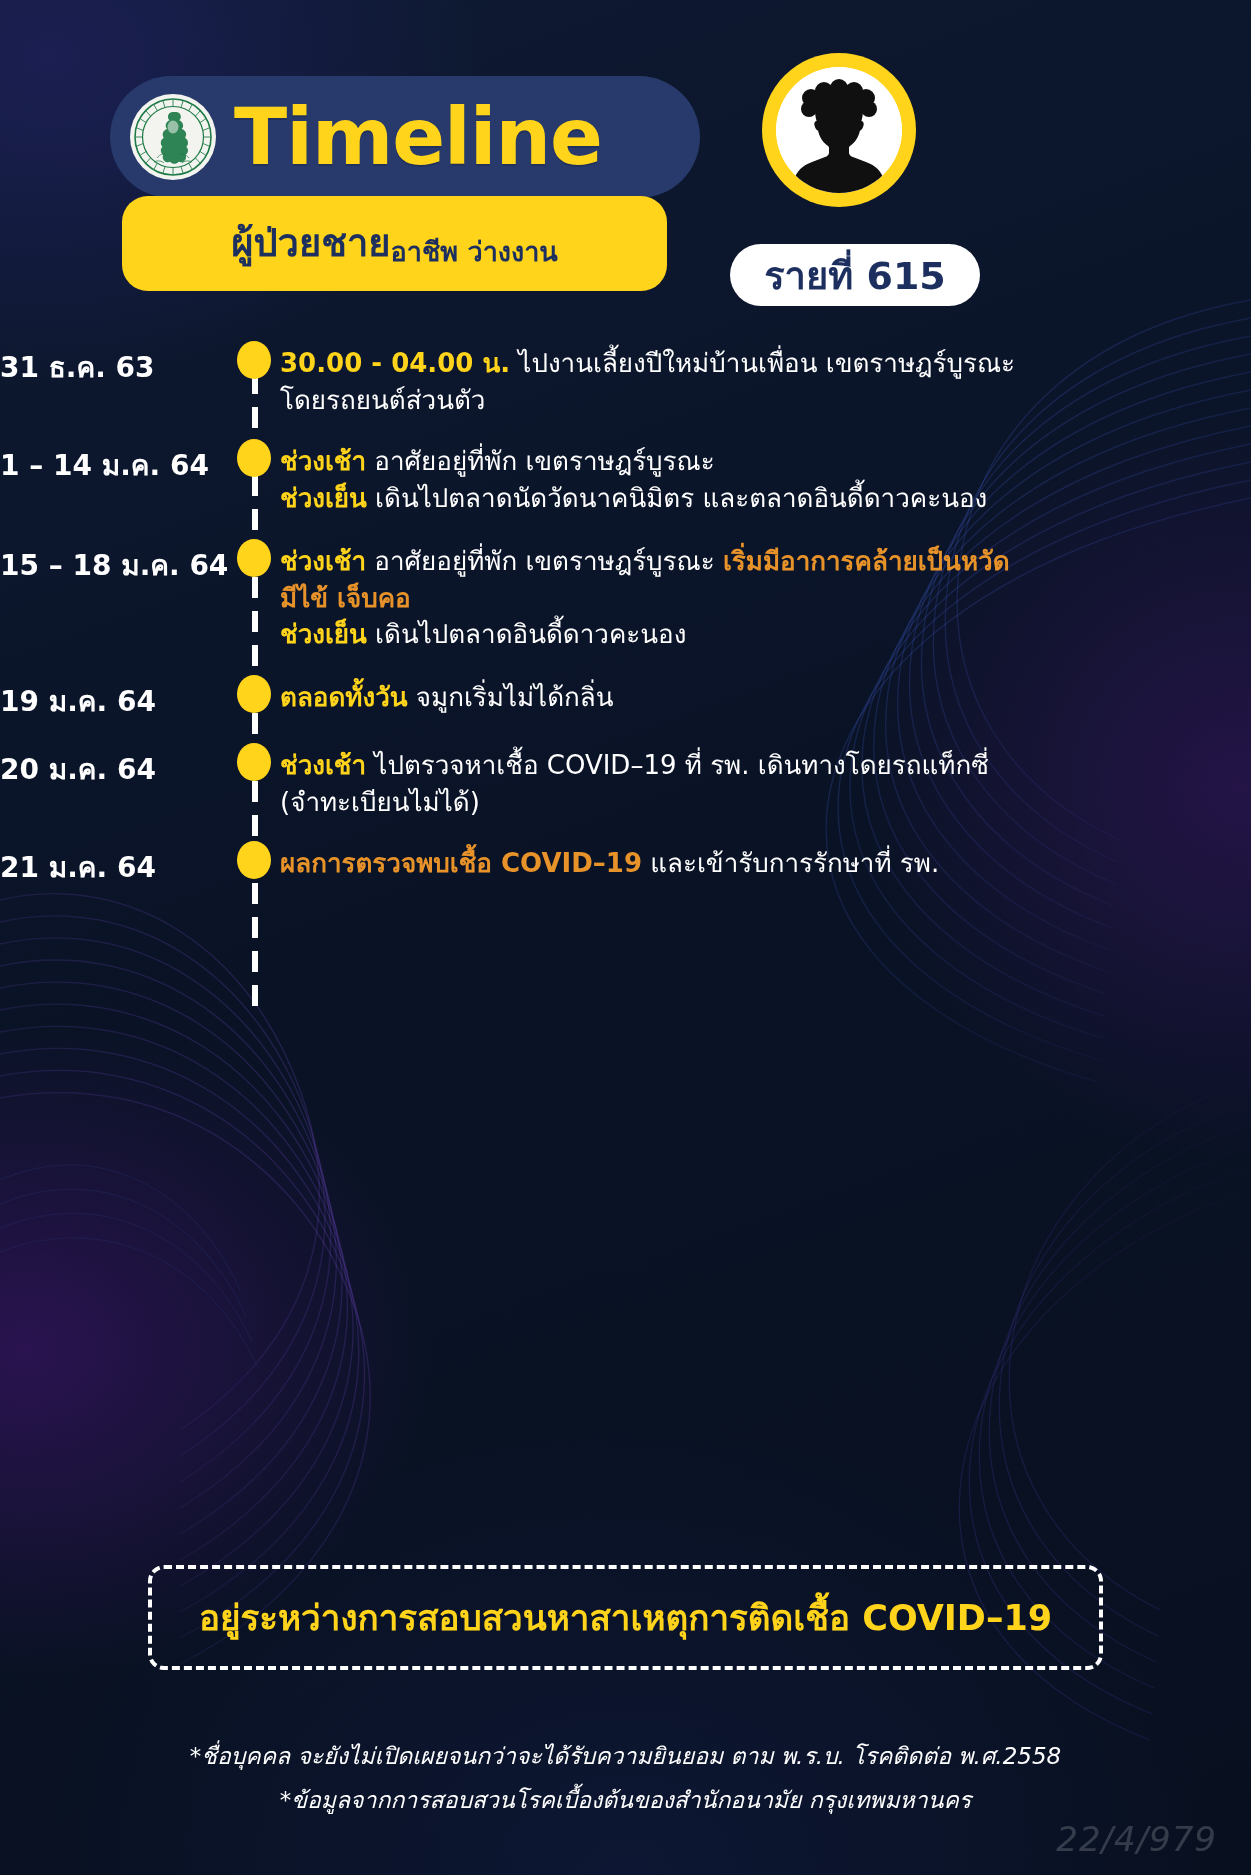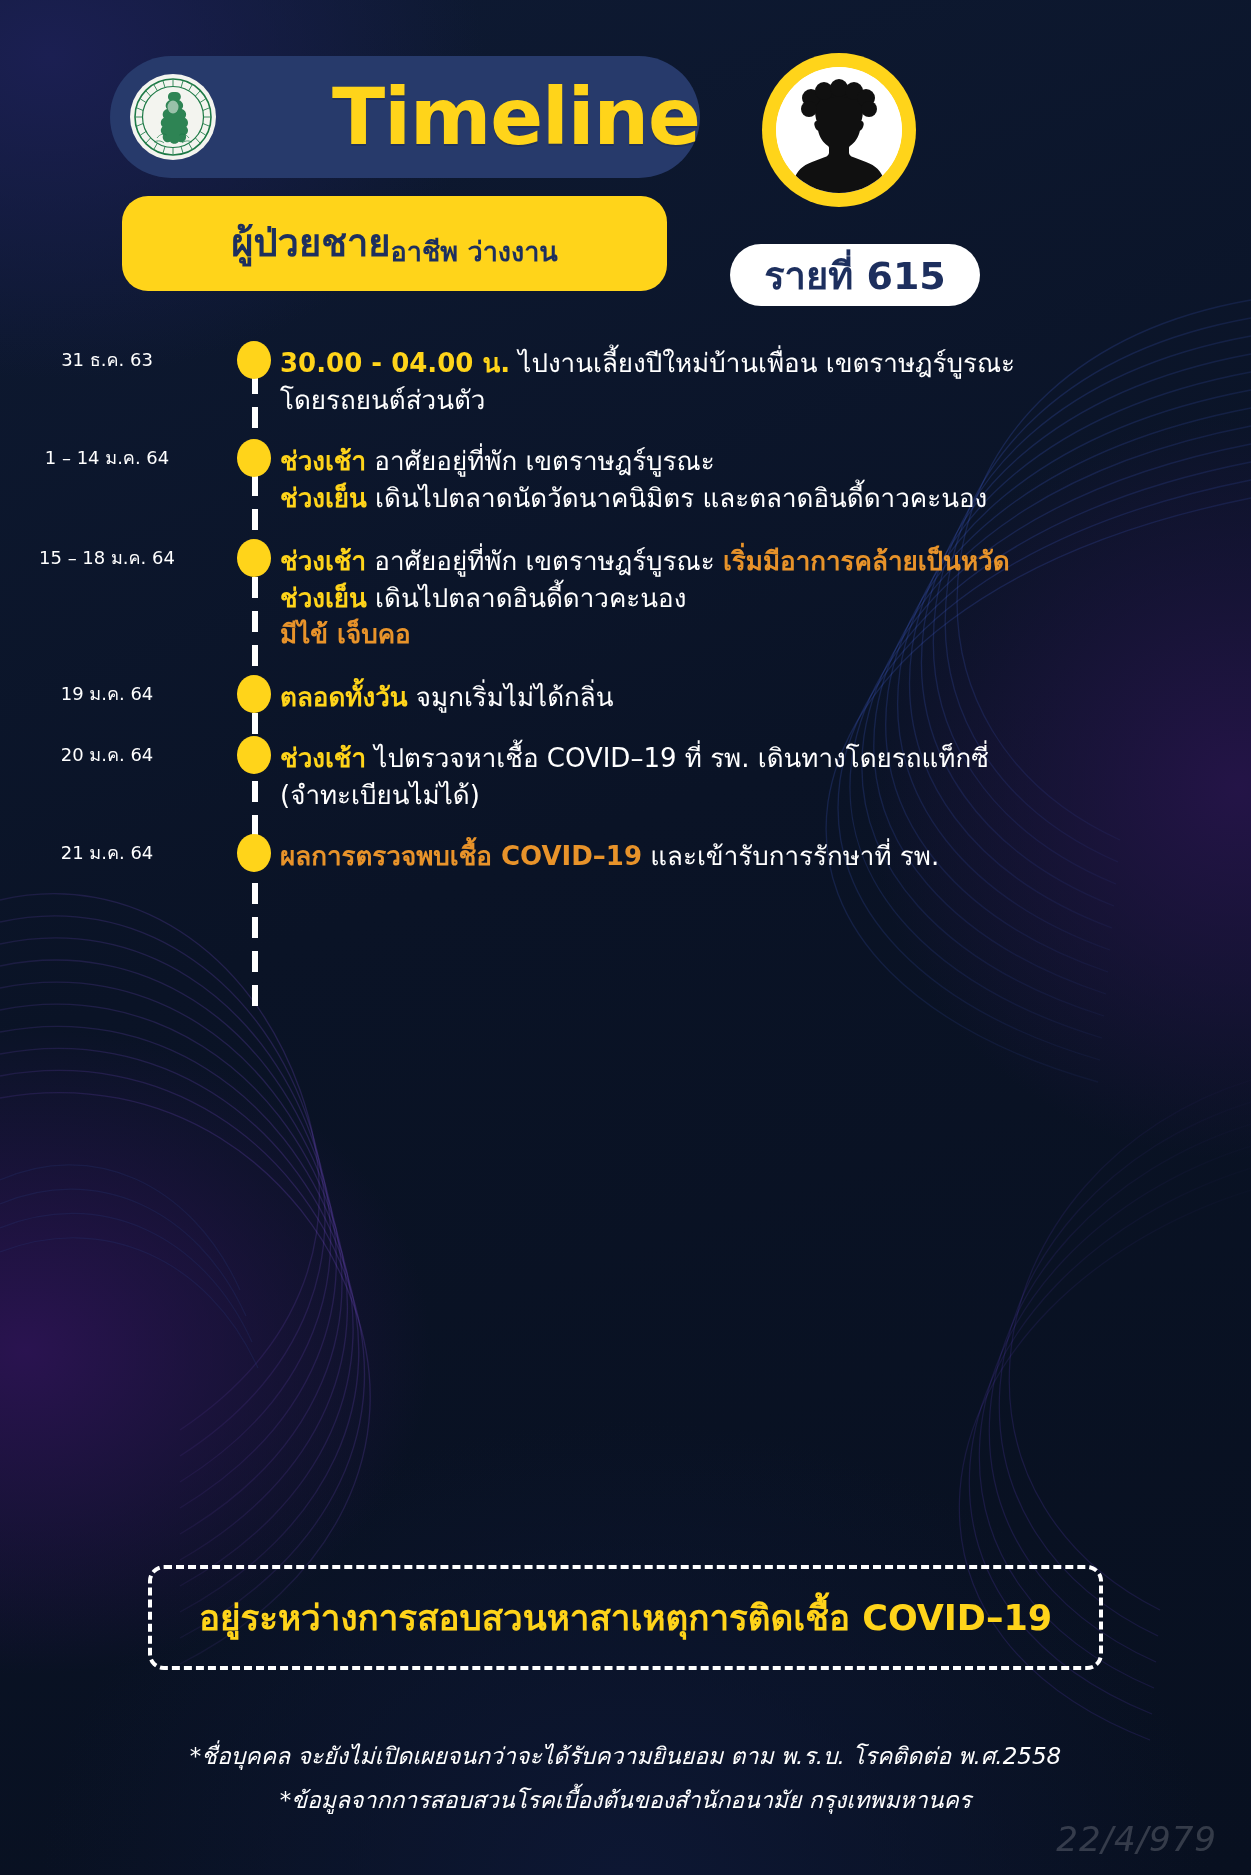--- a/index.html
+++ b/index.html
@@ -32,30 +32,29 @@
   
   .header {
     position: absolute;
     left: 0; top: 0;
     width: 1251px;
     height: 320px;
   }
   .title-pill {
     position: absolute;
     left: 110px;
-    top: 56px;
+    top: 76px;
     width: 590px;
     height: 122px;
     border-radius: 61px;
     background: #273a6b;
     display: flex;
     align-items: center;
     padding-left: 20px;
     box-sizing: border-box;
-    justify-content: space-between;
   }
   .seal {
     width: 86px;
     height: 86px;
     border-radius: 50%;
     background: #f3f4ef;
     flex: 0 0 auto;
     position: relative;
     margin-right: 18px;
     overflow: hidden;
@@ -147,24 +146,24 @@
     background-repeat: repeat-y;
   }
   .row {
     position: relative;
     display: flex;
     align-items: flex-start;
   }
   .date {
     width: 228px;
     flex: 0 0 228px;
-    text-align: center;
+    text-align: left;
     color: #ffffff;
-    font-size: 18px;
-    font-weight: normal;
+    font-size: 28px;
+    font-weight: bold;
     padding-right: 14px;
     box-sizing: border-box;
     white-space: nowrap;
   }
   .dot-cell {
     width: 52px;
     flex: 0 0 52px;
     display: flex;
     justify-content: center;
     position: relative;
@@ -391,22 +390,22 @@
             <div class="line"><span class="hl">ช่วงเย็น</span><span> เดินไปตลาดนัดวัดนาคนิมิตร  และตลาดอินดี้ดาวคะนอง</span></div>
           </div>
         </div>
         <div class="row" style="margin-bottom: 26px;">
           <div class="date">15 – 18 ม.ค. 64</div>
           <div class="dot-cell">
             <div class="dot"></div>
           </div>
           <div class="body">
             <div class="line"><span class="hl">ช่วงเช้า</span><span>  อาศัยอยู่ที่พัก เขตราษฎร์บูรณะ </span><span class="sym">เริ่มมีอาการคล้ายเป็นหวัด</span></div>
+            <div class="line"><span class="sym">มีไข้ เจ็บคอ</span></div>
             <div class="line"><span class="hl">ช่วงเย็น</span><span> เดินไปตลาดอินดี้ดาวคะนอง</span></div>
-            <div class="line"><span class="sym">มีไข้ เจ็บคอ</span></div>
           </div>
         </div>
         <div class="row" style="margin-bottom: 24px;">
           <div class="date">19 ม.ค. 64</div>
           <div class="dot-cell">
             <div class="dot"></div>
           </div>
           <div class="body">
             <div class="line"><span class="hl">ตลอดทั้งวัน</span><span>  จมูกเริ่มไม่ได้กลิ่น</span></div>
           </div>

